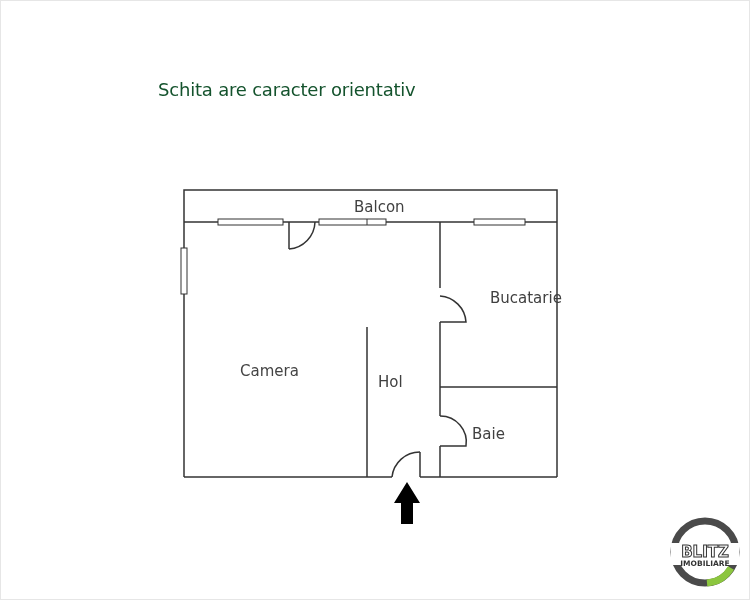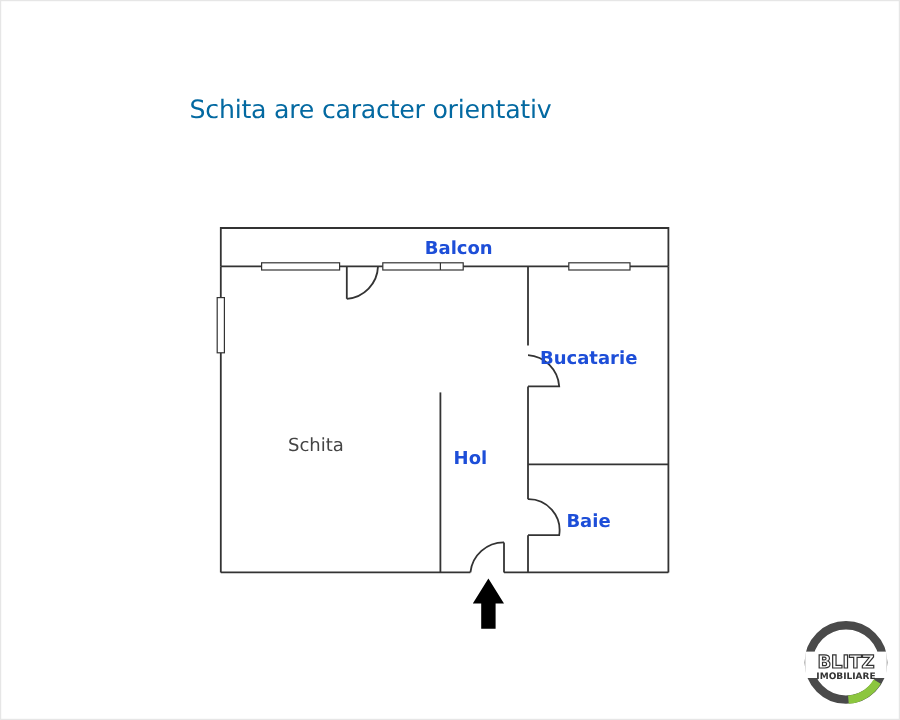--- a/index.html
+++ b/index.html
@@ -1,20 +1,20 @@
 <!DOCTYPE html>
 <html><head>
 <meta charset="utf-8">
 <style>
   html, body { margin:0; padding:0; background:#ffffff; }
   body { width:750px; height:600px; position:relative; overflow:hidden; font-family:"DejaVu Sans", sans-serif; }
   .frame { position:absolute; left:0; top:0; width:748px; height:598px; border:1px solid #e6e6e6; }
-  .title { position:absolute; left:158px; top:79px; font-size:21px; color:#0369a1; letter-spacing:-0.2px; }
+  .title { position:absolute; left:158px; top:79px; font-size:18px; color:#14532d; letter-spacing:-0.2px; }
   svg.plan { position:absolute; left:0; top:0; }
-  .lbl { position:absolute; font-size:15px; color:#1d4ed8; font-weight:bold; }
+  .lbl { position:absolute; font-size:15px; color:#404040; font-weight:normal; }
   .lbl.light { font-weight:normal; color:#444; }
   .logo { position:absolute; left:669px; top:516px; width:72px; height:72px; }
 </style>
 </head>
 <body>
 
 <div class="frame"></div>
 
 <div class="title">Schita are caracter orientativ</div>
 
@@ -55,22 +55,22 @@
     <rect x="319" y="219" width="67" height="6"></rect>
     <line x1="367" y1="219" x2="367" y2="225"></line>
     <rect x="474" y="219" width="51" height="6"></rect>
     <rect x="181" y="248" width="6" height="46"></rect>
   </g>
 
   <polygon points="407,482 394,503 401,503 401,524 413,524 413,503 420,503" fill="#000"></polygon>
 </svg>
 
 <div class="lbl" style="left:354px;top:198px;">Balcon</div>
-<div class="lbl" style="left:450px;top:289px;">Bucatarie</div>
-<div class="lbl light" style="left:240px;top:362px;">Schita</div>
+<div class="lbl" style="left:490px;top:289px;">Bucatarie</div>
+<div class="lbl light" style="left:240px;top:362px;">Camera</div>
 <div class="lbl" style="left:378px;top:373px;">Hol</div>
 <div class="lbl" style="left:472px;top:425px;">Baie</div>
 
 <div class="logo">
   <svg width="72" height="72" viewBox="0 0 72 72">
     <circle cx="36" cy="36" r="31" fill="none" stroke="#4a4a4a" stroke-width="7"></circle>
     <path d="M62,52 A31,31 0 0 1 38,67" fill="none" stroke="#8cc63f" stroke-width="7"></path>
     <rect x="2" y="27" width="68" height="22" fill="#fff"></rect>
     <text x="36" y="41" text-anchor="middle" font-family="DejaVu Sans, sans-serif" font-weight="bold" font-size="15" fill="#fff" stroke="#333" stroke-width="1">BLITZ</text>
     <text x="36" y="50" text-anchor="middle" font-family="DejaVu Sans, sans-serif" font-weight="bold" font-size="7.5" fill="#333">IMOBILIARE</text>

